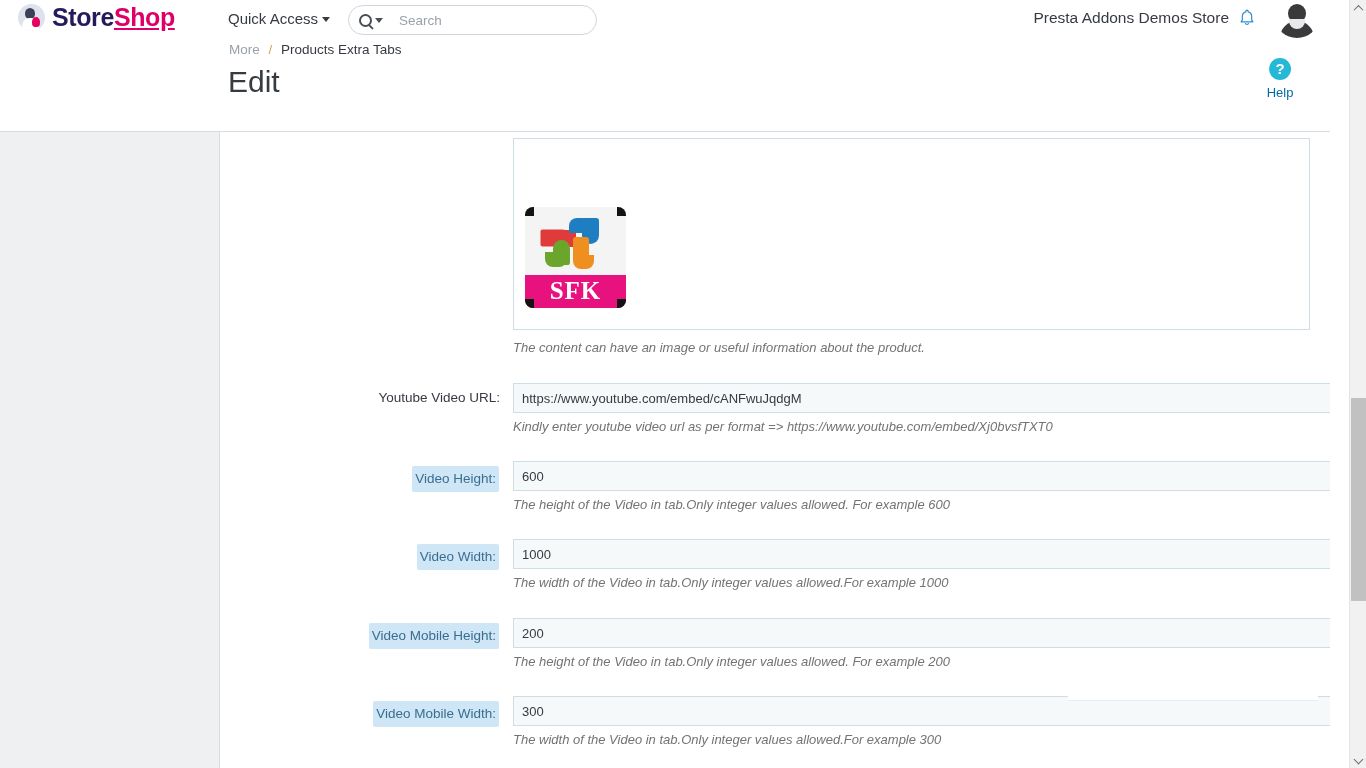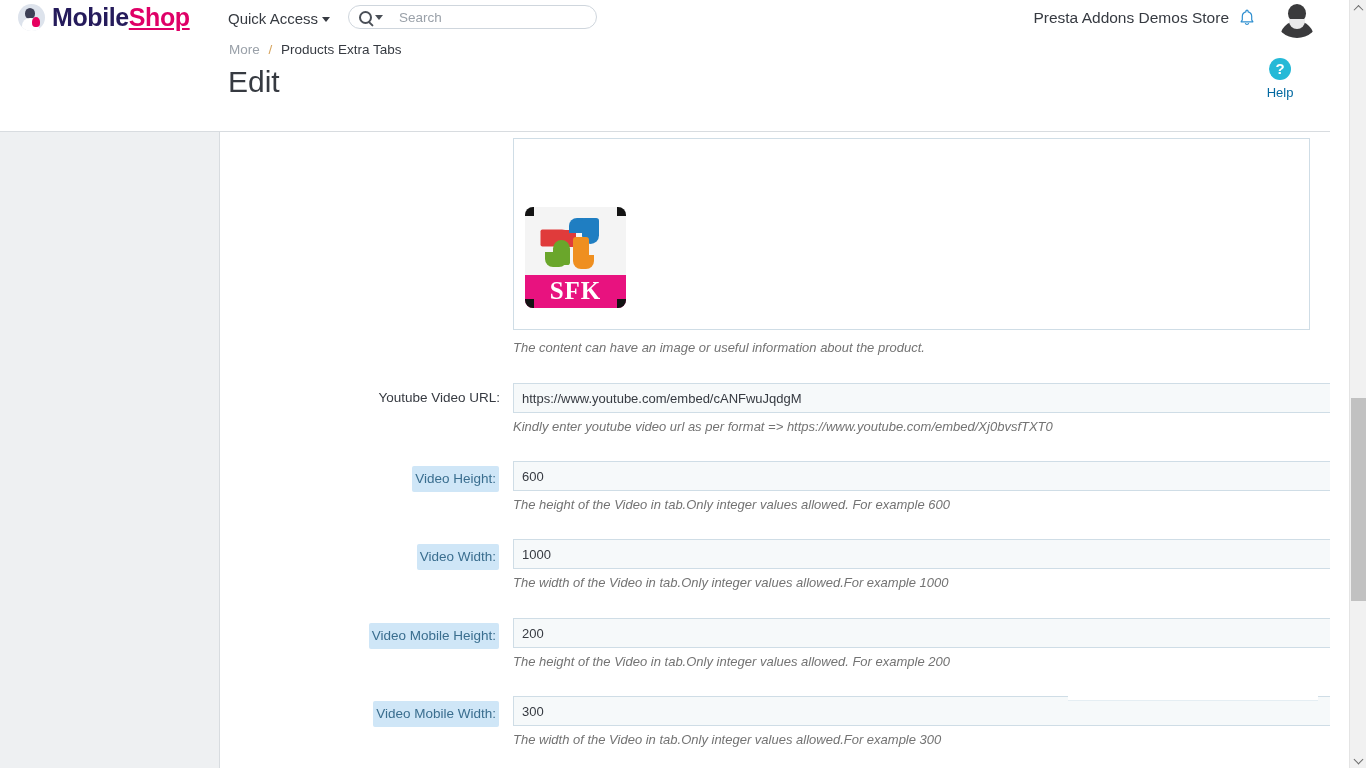--- a/index.html
+++ b/index.html
@@ -97,21 +97,21 @@
     margin-left: 4px;
     border-left: 4.5px solid transparent;
     border-right: 4.5px solid transparent;
     border-top: 5px solid #363a41;
     vertical-align: 2px;
   }
 
   .searchbar {
     position: absolute;
     left: 348px; top: 5px;
-    width: 249px; height: 24px;
+    width: 249px; height: 30px;
     border: 1px solid #cfd6dd;
     border-radius: 15px;
     background: #ffffff;
     display: flex;
     align-items: center;
     padding: 0 10px;
   }
   .search-icon-btn {
     display: flex;
     align-items: center;
@@ -419,21 +419,21 @@
 <body>
 
 <div class="app">
 
   <div class="header">
 
     <div class="logo-wrap">
       <span class="logo-mark">
           <span class="dot"></span>
         </span>
-      <span class="logo-text"><span class="part-a">Mobile</span><span class="part-b">Shop</span></span>
+      <span class="logo-text"><span class="part-a">Store</span><span class="part-b">Shop</span></span>
     </div>
 
     <div class="quick-access">
       <span>Quick Access</span><span class="caret-down"></span>
     </div>
 
     <div class="searchbar">
       <span class="search-icon-btn">
         <span class="search-glass"></span>
         <span class="search-caret"></span>

